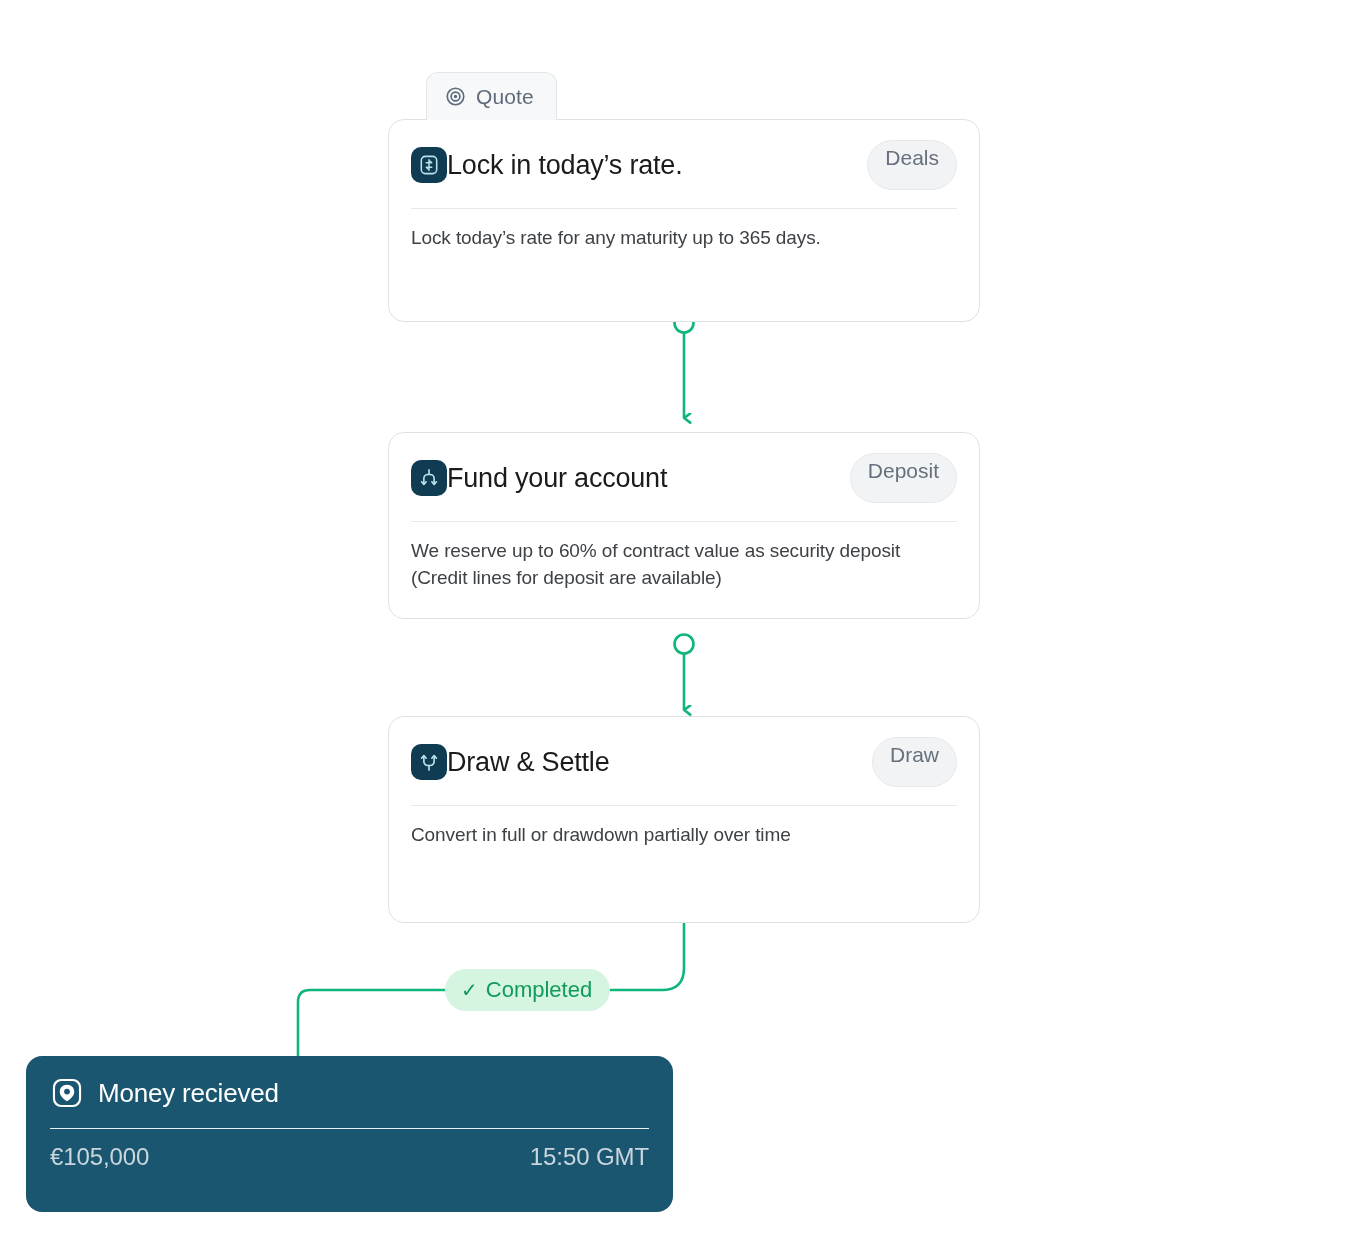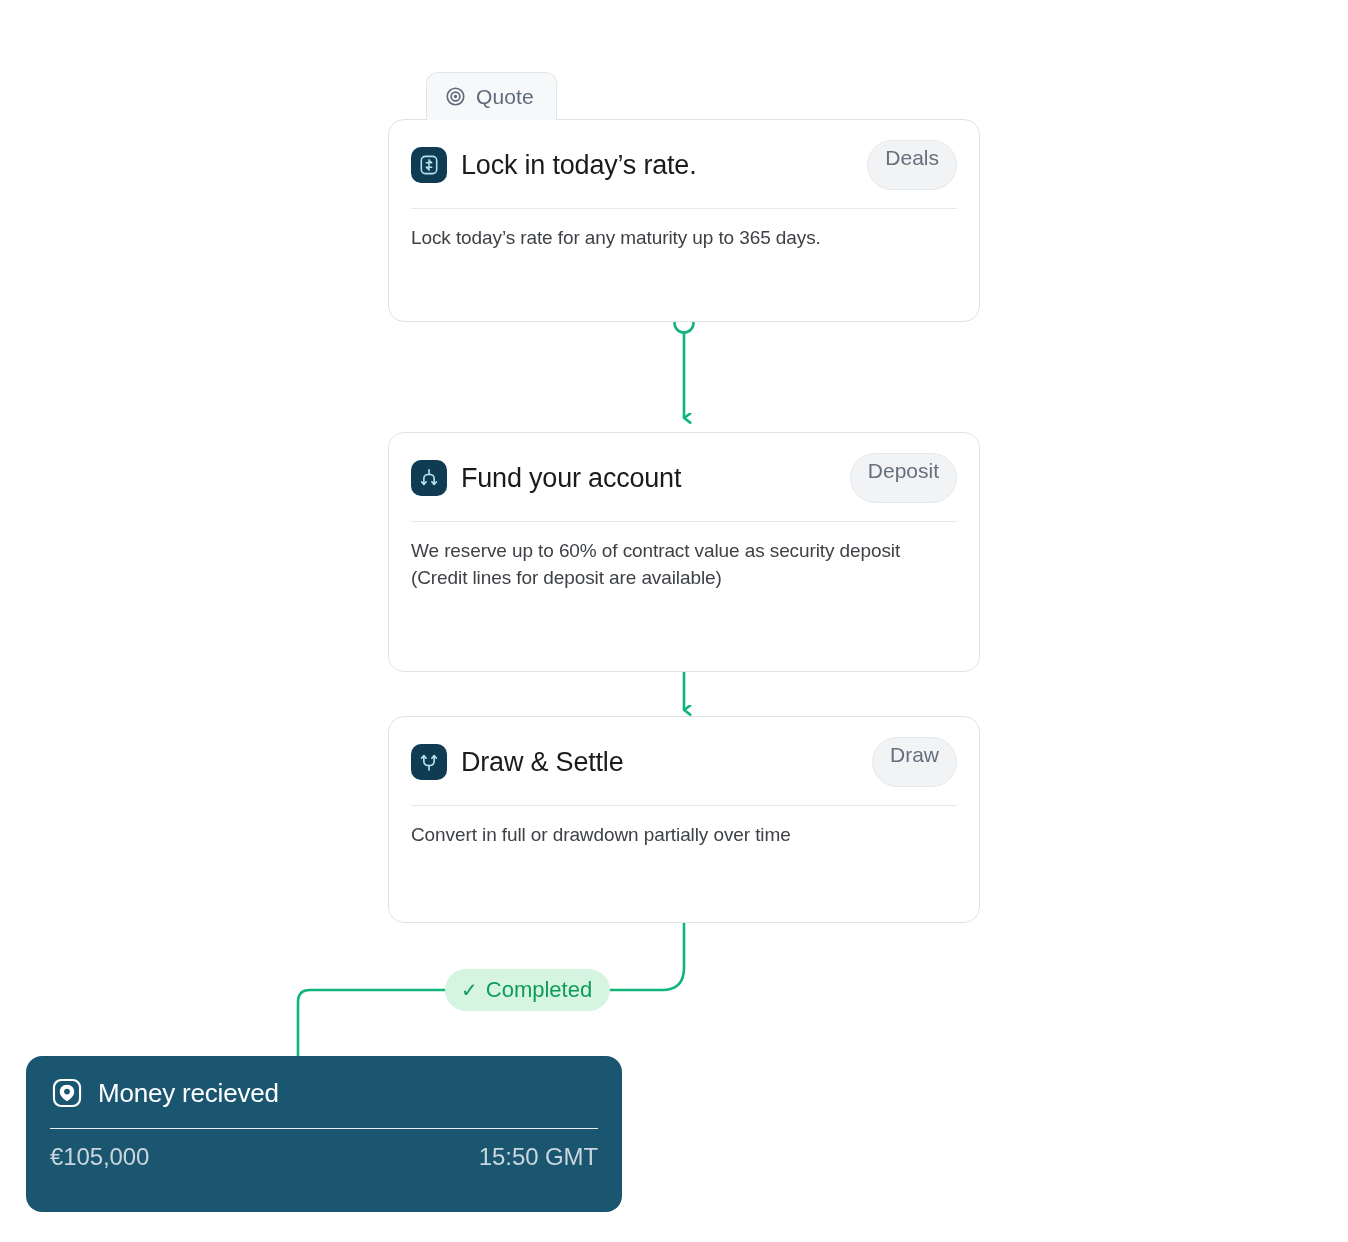--- a/index.html
+++ b/index.html
@@ -62,27 +62,26 @@
     left: 388px;
     width: 592px;
     background: #ffffff;
     border: 1px solid #dfe2e5;
     border-radius: 16px;
     box-sizing: border-box;
     padding: 20px 22px 22px 22px;
     z-index: 2;
   }
   .card--one   { top: 119px; height: 203px; }
-  .card--two   { top: 432px; height: 240px; }
+  .card--two   { top: 432px; height: 187px; }
   .card--three { top: 716px; height: 207px; }
 
   .card-head {
     display: flex;
     align-items: center;
-    gap: 14px;
   }
   .card-icon {
     width: 36px;
     height: 36px;
     border-radius: 10px;
     background: #0f3c52;
     display: flex;
     align-items: center;
     justify-content: center;
     flex: none;
@@ -135,21 +134,21 @@
     box-sizing: border-box;
     z-index: 3;
   }
   .pill-check { font-size: 20px; line-height: 1; }
 
   
   .card-dark {
     position: absolute;
     left: 26px;
     top: 1056px;
-    width: 596px;
+    width: 647px;
     height: 156px;
     background: #1b5670;
     border-radius: 16px;
     box-sizing: border-box;
     padding: 20px 24px 18px 24px;
     z-index: 2;
   }
   .dark-head {
     display: flex;
     align-items: center;

